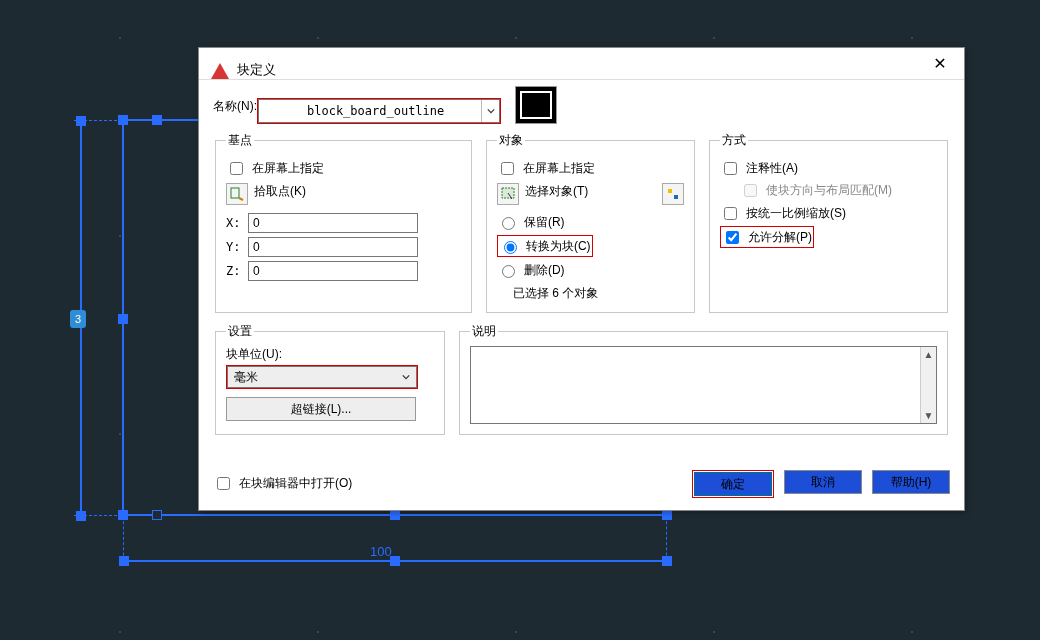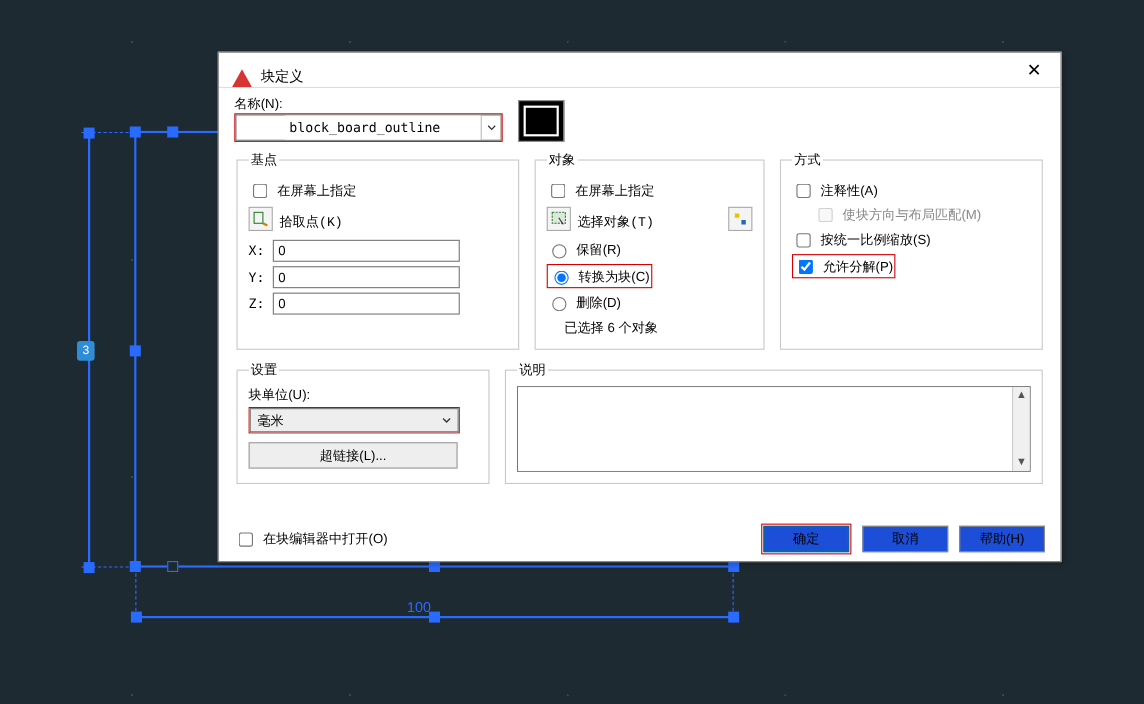--- a/index.html
+++ b/index.html
@@ -78,21 +78,21 @@
     border-bottom:16px solid #d93434;
   }
   .titlebar .title { font-size:13px; }
   .titlebar .close {
     margin-left:auto; width:40px; height:100%;
     display:flex; align-items:center; justify-content:center;
     font-size:16px; cursor:pointer;
   }
   .content { padding:6px 14px 10px 14px; flex:1; position:relative; }
   .row1 { display:flex; align-items:flex-end; gap:10px; }
-  .nm-col { display:flex; flex-direction:column; }
+  .nm-col { display:flex; flex-direction:row; }
   .combo {
     height:24px; width:242px; border:1px solid #767676;
     display:flex; align-items:stretch; font-family:monospace;
   }
   .combo input { border:none; flex:1; padding:0 4px; font-family:monospace; font-size:12px; outline:none;margin-left:44px; }
   .combo .chev { width:18px; display:flex; align-items:center; justify-content:center; border-left:1px solid #bbb; cursor:pointer; }
   .preview {
     width:42px; height:38px; background:#000; border:1px solid #999;
     position:relative; margin-left:4px;
   }
@@ -109,21 +109,21 @@
   legend { padding:0 2px; }
   .fs-base { width:258px; }
   .fs-obj  { width:210px; }
   .fs-mode { width:240px; }
   .chk { display:flex; align-items:center; gap:6px; margin:4px 0; height:18px; }
   .chk input { width:13px; height:13px; }
   .icon-btn {
     width:22px; height:22px; border:1px solid #aaa; background:#f4f4f4;
     display:flex; align-items:center; justify-content:center; font-size:12px;
   }
-  .pick-row { display:flex; align-items:flex-end; gap:6px; margin:6px 0 8px 0;font-family:Liberation Mono, monospace; }
+  .pick-row { display:flex; align-items:flex-start; gap:6px; margin:6px 0 8px 0; }
   .xyz { display:flex; align-items:center; gap:6px; margin:4px 0; }
   .xyz label { width:16px; font-family:monospace; }
   .xyz input { width:170px; height:20px; border:1px solid #767676; padding:0 4px; font-size:12px; }
   .radio { display:flex; align-items:center; gap:6px; margin:4px 0; height:18px; }
   .radio input { width:13px; height:13px; }
   .disabled { color:#888; }
   .row2 { display:flex; gap:10px; margin-top:10px; }
   .fs-set { width:230px; }
   .fs-desc { flex:1; }
   .sel {
@@ -133,21 +133,21 @@
   .btn-wide {
     height:24px; width:190px; border:1px solid #999; background:#eee;
     display:flex; align-items:center; justify-content:center; margin-top:8px;
   }
   .desc-area {
     width:100%; height:78px; border:1px solid #767676;
     display:flex; position:relative;
   }
   .desc-area textarea { flex:1; border:none; resize:none; outline:none; font-size:12px; padding:2px; }
   .desc-area .sb { width:16px; background:#f0f0f0; border-left:1px solid #ccc; display:flex; flex-direction:column; justify-content:space-between; align-items:center; padding:2px 0; font-size:10px; color:#555; }
-  .footer { display:flex; align-items:center; padding:0 14px; height:40px; gap:10px; }
+  .footer { display:flex; align-items:flex-start; padding:0 14px; height:40px; gap:10px; }
   .footer .sp { flex:1; }
   .dlg-btn {
     height:24px; width:78px; border:1px solid #8a8a8a; background:#1d4ed8;
     display:flex; align-items:center; justify-content:center;
   }
   .dlg-btn.primary { border:2px solid #0a64ad; }
   .hl-red-foot { border:1px solid #d40000; padding:1px; }
   .chev-svg { width:8px; height:8px; }
 </style>
 </head>

